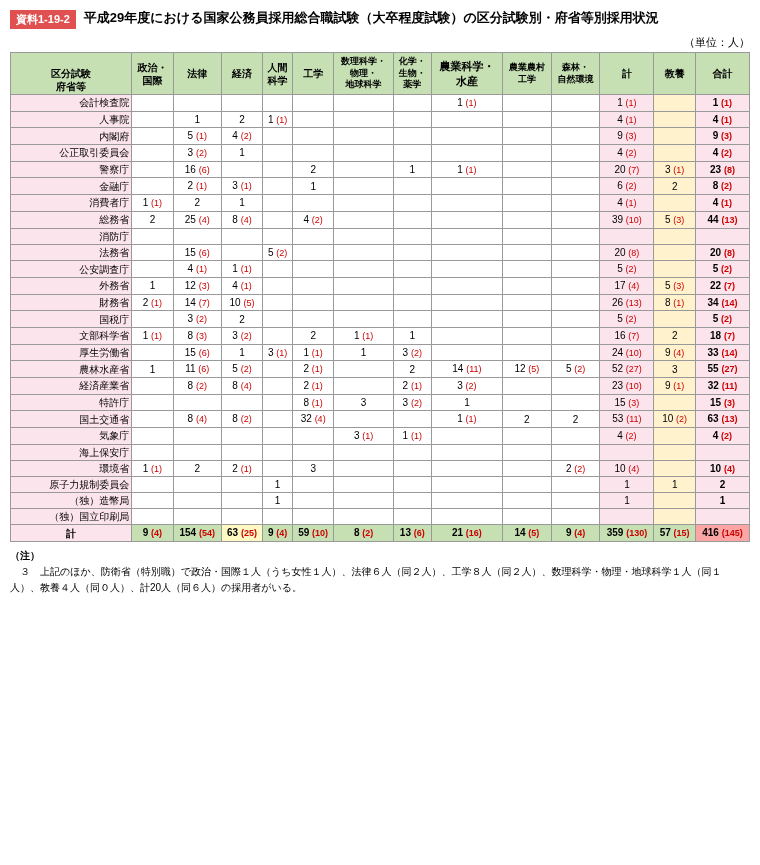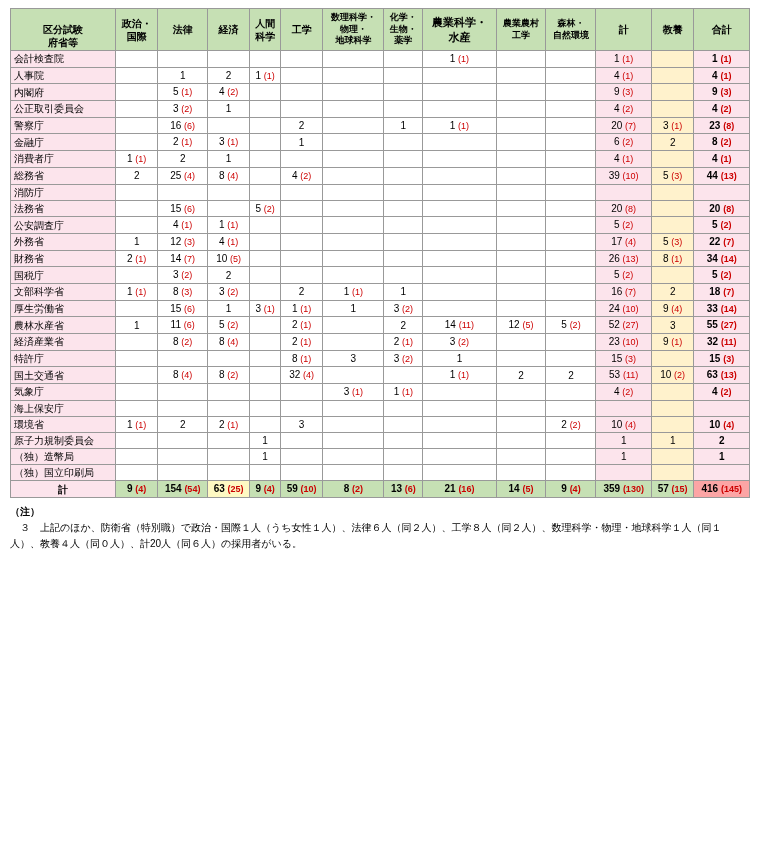--- a/index.html
+++ b/index.html
@@ -53,22 +53,22 @@
     }
     .header-main th {
       background: #c6e0b4;
       font-weight: bold;
     }
     .col-group-header {
       background: #c6e0b4;
     }
     .row-dept-label {
       background: #fce4ec;
-      text-align: left;
-      padding-left: 3px;
+      text-align: right;
+      padding-left: 19px;
       font-weight: normal;
     }
     .row-total {
       background: #fce4ec;
       font-weight: bold;
     }
     .col-subtotal {
       background: #fce4ec;
     }
     .col-kyoyo {
@@ -91,21 +91,26 @@
     }
     .sub {
       font-size: 9px;
       color: #c00;
     }
   </style>
 </head>
 <body>
 <div class="page-wrapper">
 
+  <div class="header-row">
+    <span class="doc-id">資料1-19-2</span>
+    <span class="title-text">平成29年度における国家公務員採用総合職試験（大卒程度試験）の区分試験別・府省等別採用状況</span>
+  </div>
 
+  <div class="unit-row">（単位：人）</div>
 
   <table>
     <thead>
       <tr class="header-main">
         <th rowspan="2" colspan="2" class="top-left-header" style="min-width:60px;"><br>          区分試験<br>          府省等<br>        </th>
         <th class="col-group-header">政治・<br>国際</th>
         <th class="col-group-header">法律</th>
         <th class="col-group-header">経済</th>
         <th class="col-group-header">人間<br>科学</th>
         <th class="col-group-header">工学</th>

